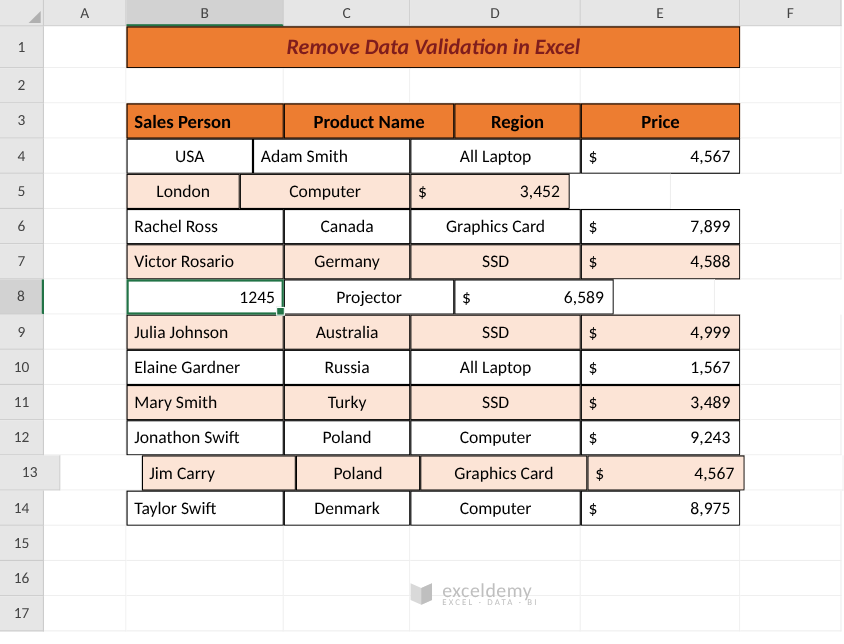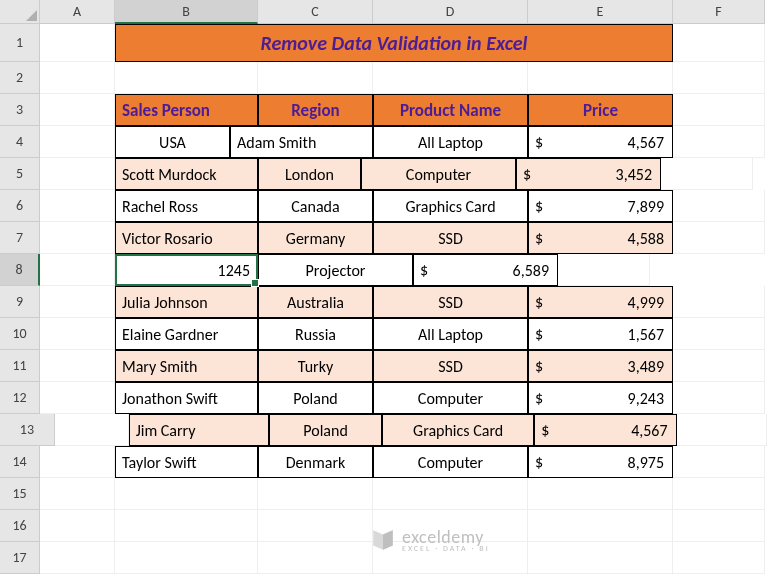--- a/index.html
+++ b/index.html
@@ -6,23 +6,23 @@
   body { font-family: Calibri, Arial, sans-serif; background: #fff; width: 767px; height: 585px; position: relative; overflow: hidden; }
   
   .hdr { background: #e6e6e6; border-right: 1px solid #ccc; border-bottom: 1px solid #ccc; display: flex; align-items: center; justify-content: center; font-size: 14px; color: #444; height: 24px; }
   .hdr.row { justify-content: center; font-size: 14px; }
   .hdr.selcol { background: #d2d2d2; border-bottom: 2px solid #217346; }
   .hdr.selrow { background: #d2d2d2; border-right: 2px solid #217346; }
   .corner { background: #e6e6e6; border-right: 1px solid #ccc; border-bottom: 1px solid #ccc; height: 24px; position: relative; }
   .corner::after { content: ""; position: absolute; right: 2px; bottom: 2px; width: 0; height: 0; border-style: solid; border-width: 0 0 11px 11px; border-color: transparent transparent #b0b0b0 transparent; }
 
   .cell { border-right: 1px solid #eee; border-bottom: 1px solid #eee; display: flex; align-items: center; padding: 0 6px; font-size: 16px; color: #000; background: #fff; height: 32px; overflow: hidden; white-space: nowrap; }
-  .titlecell { background: #ed7d31; border: 1px solid #000; display: flex; align-items: center; justify-content: center; font-weight: bold; font-style: italic; font-size: 20px; color: #4c1d95; height: 38px; }
-  
-  .thcell { background: #ed7d31; border: 1px solid #000; font-weight: bold; font-size: 17px; color: #4c1d95; display: flex; align-items: center; justify-content: center; height: 32px; }
+  .titlecell { background: #ed7d31; border: 1px solid #000; display: flex; align-items: center; justify-content: center; font-weight: bold; font-style: italic; font-size: 20px; color: #7f1d1d; height: 38px; }
+  
+  .thcell { background: #ed7d31; border: 1px solid #000; font-weight: bold; font-size: 17px; color: #000000; display: flex; align-items: center; justify-content: center; height: 32px; }
   .thcell.left { justify-content: flex-start; padding-left: 6px; }
   
   .dcell { border: 1px solid #000; height: 32px; display: flex; align-items: center; padding: 0 6px; font-size: 16px; }
   .dcell.center { justify-content: center; }
   .dcell.banded { background: #fce4d6; }
   .pricecell { justify-content: space-between; padding: 0 8px 0 6px; }
   .pricecell .cur { color: #000; }
   .pricecell .num { text-align: right; }
   
   .activecell { border: 2px solid #217346 !important; position: relative; z-index: 5; justify-content: flex-end; padding-right: 6px; }
@@ -61,41 +61,40 @@
       <div class="cell" style="width:143px;height:32px"></div>
       <div class="cell" style="width:115px;height:32px"></div>
       <div class="cell" style="width:155px;height:32px"></div>
       <div class="cell" style="width:145px;height:32px"></div>
       <div class="cell" style="width:92px;height:32px"></div>
     </div>
     <div style="display:flex;height:32px">
       <div class="hdr row " style="width:40px;height:inherit">3</div>
       <div class="cell" style="width:75px;height:32px"></div>
       <div class="thcell left" style="width:143px">Sales Person</div>
+      <div class="thcell" style="width:155px">Product Name</div>
       <div class="thcell" style="width:115px">Region</div>
-      <div class="thcell" style="width:155px">Product Name</div>
       <div class="thcell" style="width:145px">Price</div>
       <div class="cell" style="width:92px;height:32px"></div>
     </div>
     <div style="display:flex;height:32px">
       <div class="hdr row " style="width:40px;height:inherit">4</div>
       <div class="cell" style="width:75px;height:32px"></div>
       <div class="dcell center " style="width:115px">USA</div>
       <div class="dcell " style="width:143px">Adam Smith</div>
       <div class="dcell center " style="width:155px">All Laptop</div>
       <div class="dcell pricecell " style="width:145px">
         <span class="cur">$</span>
         <span class="num">4,567</span>
       </div>
       <div class="cell" style="width:92px;height:32px"></div>
     </div>
     <div style="display:flex;height:32px">
       <div class="hdr row " style="width:40px;height:inherit">5</div>
       <div class="cell" style="width:75px;height:32px"></div>
-      <div class="dcell banded" style="width:143px">Scott Murdock</div>
       <div class="dcell center banded" style="width:103px">London</div>
       <div class="dcell center banded" style="width:155px">Computer</div>
       <div class="dcell pricecell banded" style="width:145px">
         <span class="cur">$</span>
         <span class="num">3,452</span>
       </div>
       <div class="cell" style="width:92px;height:32px"></div>
     </div>
     <div style="display:flex;height:32px">
       <div class="hdr row " style="width:40px;height:inherit">6</div>

